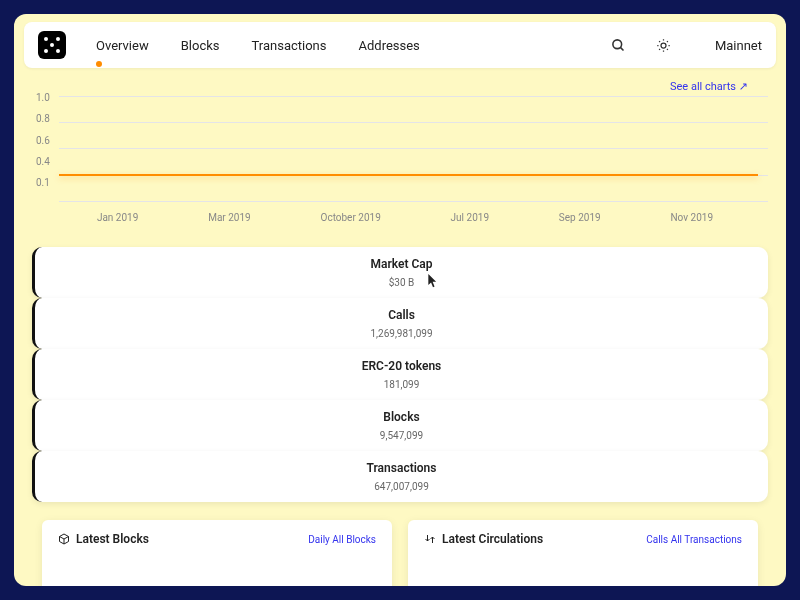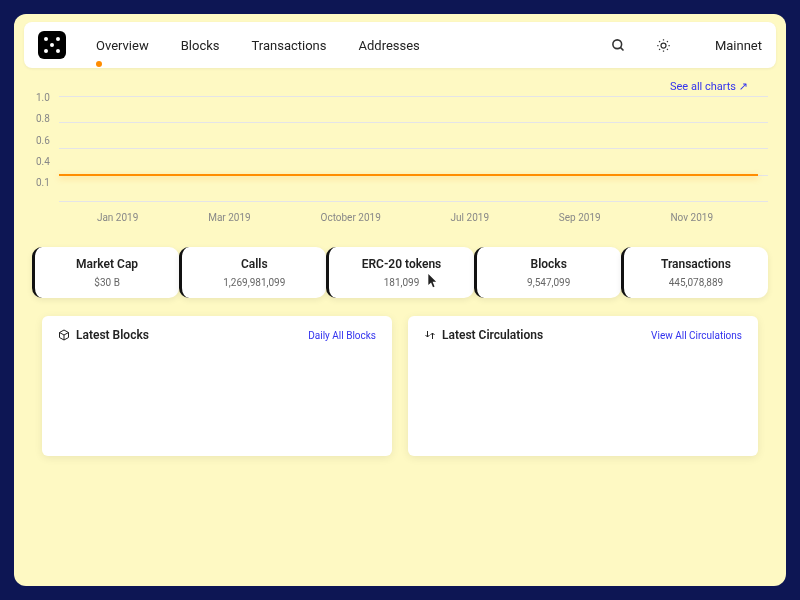--- a/index.html
+++ b/index.html
@@ -21,21 +21,21 @@
 .chart-title { font-size: 13px; font-weight: 600; color: #222; text-align:center; }
 .see-all { position: absolute; right: 20px; top: 2px; font-size: 11px; color: #3333ee; cursor: pointer; }
 .chart-area { display: flex; height: 120px; }
 .y-axis { display: flex; flex-direction: column; justify-content: space-between; padding: 6px 8px 18px 4px; }
 .y-tick { font-size: 10px; color: #888; text-align: right; }
 .plot { flex: 1; position: relative; border-left: 1px solid transparent; }
 .grid-line { position: absolute; left: 0; right: 0; height: 1px; background: #e4e4e8; }
 .data-line { position: absolute; left: 0; right: 10px; height: 2px; background: #ff8c00; box-shadow: 0 2px 6px rgba(255,140,0,0.4); }
 .x-axis { display: flex; justify-content: space-around; padding: 6px 20px 0 30px; }
 .x-tick { font-size: 10px; color: #888; }
-.stats-row { display: flex; padding: 24px 18px 0 18px; }
+.stats-row { display: flex; padding: 24px 18px 0 18px; flex-direction: column; }
 .stat-card { flex: 1; background: #fff; border-radius: 10px; border-left: 3px solid #111; padding: 10px 12px; box-shadow: 0 2px 6px rgba(0,0,0,0.08); text-align: center; }
 .stat-label { font-size: 12px; font-weight: 600; color: #222; white-space: nowrap; }
 .stat-value { font-size: 10px; color: #666; margin-top: 6px; }
 .panels { display: flex; gap: 16px; padding: 18px 28px 0 28px; }
 .panel { flex: 1; background: #fff; border-radius: 6px; box-shadow: 0 2px 8px rgba(0,0,0,0.08); padding: 12px 16px; height: 140px; }
 .panel-head { display: flex; align-items: center; justify-content: space-between; }
 .panel-title-wrap { display: flex; align-items: center; gap: 6px; }
 .panel-title { font-size: 12px; font-weight: 600; color: #222; }
 .panel-link { font-size: 10px; color: #3333ee; cursor: pointer; }
 .cursor-img { position: absolute; left: 414px; top: 260px; width: 10px; height: 14px; }
@@ -128,21 +128,21 @@
     <div class="stat-card">
       <div class="stat-label">ERC-20 tokens</div>
       <div class="stat-value">181,099</div>
     </div>
     <div class="stat-card">
       <div class="stat-label">Blocks</div>
       <div class="stat-value">9,547,099</div>
     </div>
     <div class="stat-card">
       <div class="stat-label">Transactions</div>
-      <div class="stat-value">445,078,889</div>
+      <div class="stat-value">647,007,099</div>
     </div>
   </div>
 
   <div class="panels">
     <div class="panel">
       <div class="panel-head">
         <div class="panel-title-wrap">
           <svg width="12" height="12" viewBox="0 0 24 24" fill="none" stroke="#222" stroke-width="2">
               <path d="M12 2 L21 7 L21 17 L12 22 L3 17 L3 7 Z M3 7 L12 12 L21 7 M12 12 L12 22"></path>
             </svg>
@@ -152,21 +152,21 @@
       </div>
     </div>
     <div class="panel">
       <div class="panel-head">
         <div class="panel-title-wrap">
           <svg width="12" height="12" viewBox="0 0 24 24" fill="none" stroke="#222" stroke-width="2">
               <path d="M7 4 L7 16 M7 16 L3 12 M7 16 L11 12 M17 20 L17 8 M17 8 L13 12 M17 8 L21 12"></path>
             </svg>
           <div class="panel-title">Latest Circulations</div>
         </div>
-        <div class="panel-link">View All Circulations</div>
+        <div class="panel-link">Calls All Transactions</div>
       </div>
     </div>
   </div>
 
   <svg class="cursor-img" viewBox="0 0 12 18">
       <path d="M0 0 L0 14 L3.5 11 L6 17 L8 16 L5.5 10 L10 10 Z" fill="#222"></path>
     </svg>
 
 </div>
 

